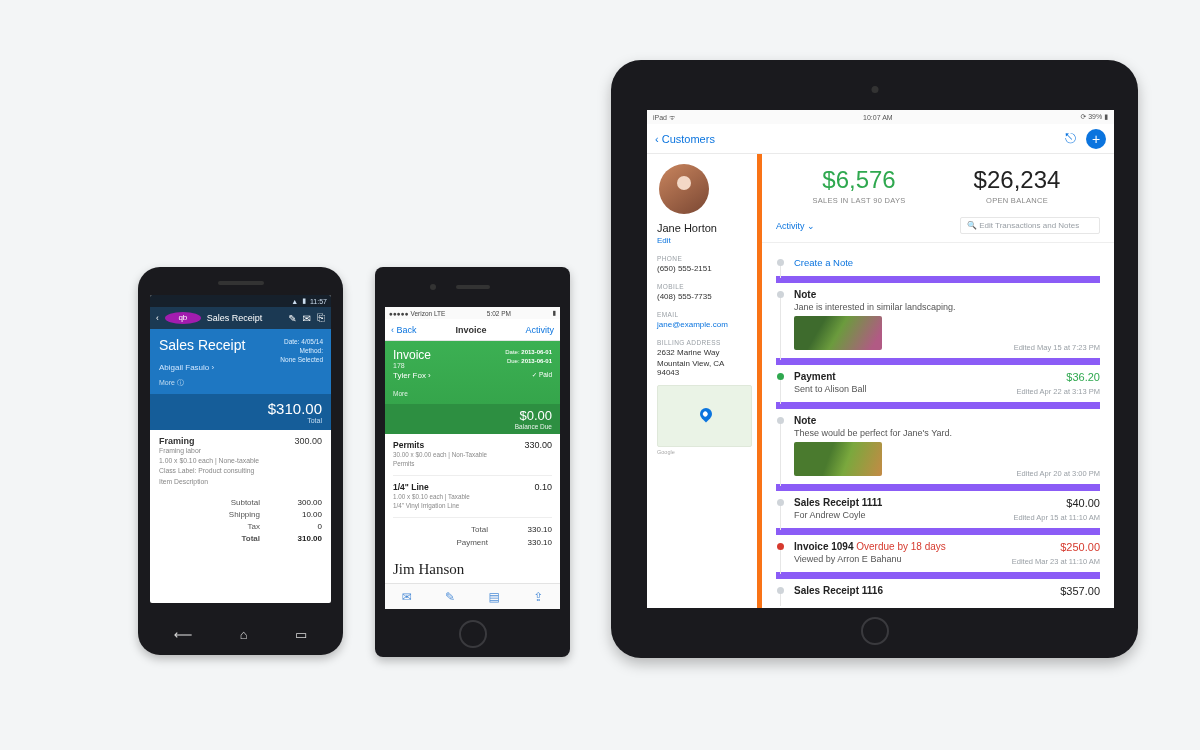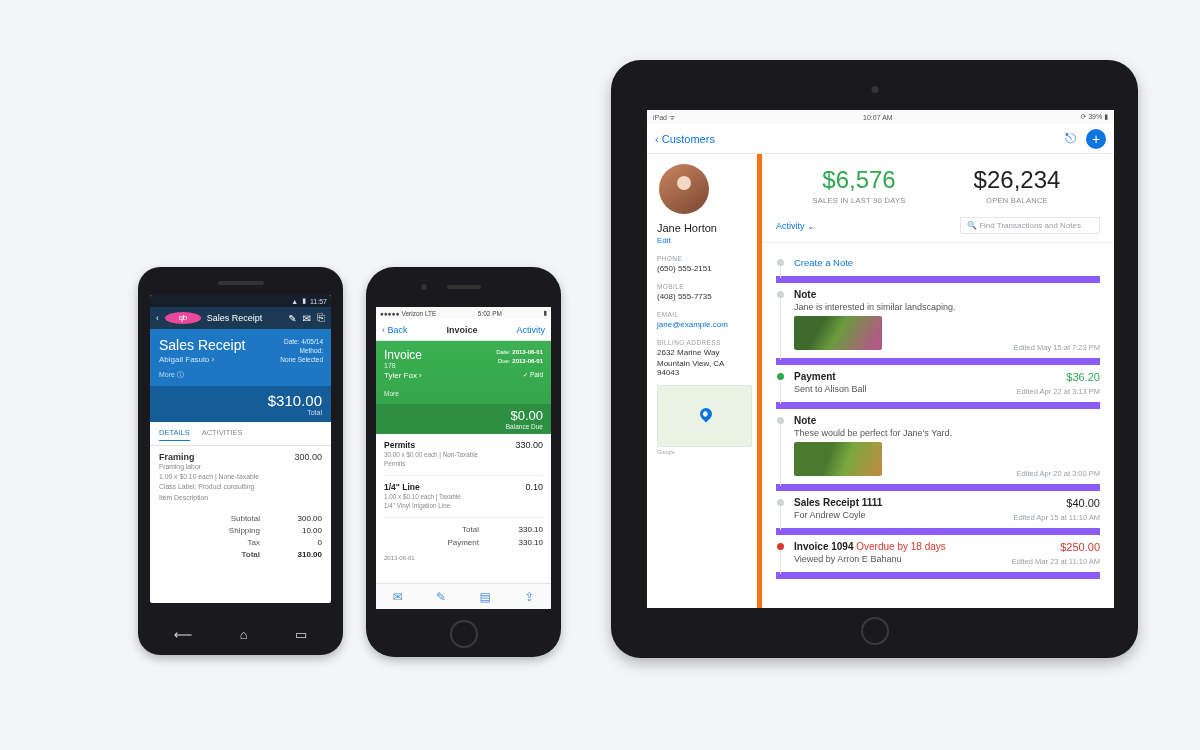--- a/index.html
+++ b/index.html
@@ -30,27 +30,27 @@
     width: 181px; height: 308px; background: #fff; border-radius: 2px; overflow: hidden;
     font-size: 8.5px;
   }
   .and-status {
     height: 12px; background: #16202b; color: #cde; display: flex; justify-content: flex-end; align-items: center;
     gap: 4px; padding: 0 4px; font-size: 7px;
   }
   .and-bar {
     height: 22px; background: #1b3953; color: #fff; display: flex; align-items: center; padding: 0 6px; gap: 6px;
   }
-  .and-bar .qb { width: 36px; height: 12px; border-radius: 50%; background: #ec4899; color:#fff; font-size:8px; text-align:center; line-height:12px;}
+  .and-bar .qb { width: 36px; height: 12px; border-radius: 50%; background: #a21caf; color:#fff; font-size:8px; text-align:center; line-height:12px;}
   .and-bar .title { font-size: 9px; flex: 1; }
   .and-bar .ic { color:#fff; font-size:10px; }
   .and-hero { background:#1e77c2; color:#fff; padding:8px 9px 6px; position:relative; }
   .and-hero .h1 { font-size:14px; font-weight:300; }
   .and-hero .meta { position:absolute; right:8px; top:8px; font-size:6.5px; text-align:right; line-height:1.4; color:#dbeeff;}
-  .and-hero .cust { font-size:8px; color:#cfe6ff; margin-top:2px;}
+  .and-hero .cust { font-size:8px; color:#cfe6ff; margin-top:10px;}
   .and-hero .more { font-size:7px; color:#c4ddf2; margin-top:6px;}
   .and-total-box { background:#155d99; color:#fff; text-align:right; padding:6px 9px; }
   .and-total-box .big { font-size:15px; font-weight:300;}
   .and-total-box .lbl { font-size:7px; color:#c4ddf2; }
   .and-tabs { display:flex; gap:12px; padding:6px 9px 4px; border-bottom:1px solid #e2e2e2; font-size:7.5px; color:#888;}
   .and-tabs .sel { color:#1e77c2; border-bottom:1.5px solid #1e77c2; padding-bottom:3px; }
   .and-line { padding:6px 9px; font-size:7.5px; color:#333;}
   .and-line .name { font-size:9px; font-weight:600;}
   .and-line .amt { float:right; font-size:9px;}
   .and-line .sub { color:#888; font-size:6.8px; line-height:1.5;}
@@ -59,23 +59,23 @@
   .and-tots .row .k { color:#555; width:50px; text-align:right;}
   .and-tots .row .v { width:38px; text-align:right;}
   .and-tots .bold { font-weight:700;}
   .android .navbar {
     position:absolute; bottom:10px; left:12px; width:181px; height:22px;
     display:flex; justify-content:space-around; align-items:center; color:#d8d8d8; font-size:13px;
   }
 
   
   .iphone {
-    position:absolute; left:366px; top:267px;
+    position:absolute; left:375px; top:267px;
     width:195px; height:390px;
-    background:#1a1a1e; border-radius:28px;
+    background:#1a1a1e; border-radius:8px;
     box-shadow:0 4px 10px rgba(0,0,0,.25);
   }
   .iphone .speaker { position:absolute; top:18px; left:50%; transform:translateX(-50%); width:34px; height:4px; background:#333; border-radius:3px;}
   .iphone .cam { position:absolute; top:17px; left:55px; width:6px; height:6px; background:#333; border-radius:50%;}
   .iphone .home { position:absolute; bottom:9px; left:50%; transform:translateX(-50%); width:28px; height:28px; border:2px solid #3a3a3e; border-radius:50%;}
   .iph-screen {
     position:absolute; left:10px; top:40px; width:175px; height:302px; background:#fff; overflow:hidden; font-size:8px;
   }
   .iph-status { height:12px; display:flex; align-items:center; justify-content:space-between; padding:0 4px; font-size:6.5px; color:#444; background:#fafafa;}
   .iph-nav { height:22px; display:flex; align-items:center; justify-content:space-between; padding:0 6px; font-size:9px; border-bottom:1px solid #e5e5e5;}
@@ -195,24 +195,20 @@
           <div><span>Date:</span> <span>4/05/14</span></div>
           <div><span>Method:</span></div>
           <div><span>None Selected</span></div>
         </div>
         <div class="more">More ⓘ</div>
       </div>
       <div class="and-total-box">
         <div class="big">$310.00</div>
         <div class="lbl">Total</div>
       </div>
-      <div class="and-tabs">
-        <span class="sel">DETAILS</span>
-        <span>ACTIVITIES</span>
-      </div>
       <div class="and-line">
         <span class="name">Framing</span>
         <span class="amt">300.00</span>
         <div class="sub">Framing labor</div>
         <div class="sub">1.00 x $0.10 each  |  None-taxable</div>
         <div class="sub">Class Label: Product consulting</div>
         <div class="sub">Item Description</div>
       </div>
       <div class="and-tots">
         <div class="row">
@@ -288,20 +284,21 @@
           <div class="row">
               <span class="k">Total</span>
               <span class="v">330.10</span>
             </div>
           <div class="row">
               <span class="k">Payment</span>
               <span class="v">330.10</span>
             </div>
         </div>
       </div>
+      <div class="iph-sig">Jim Hanson</div>
       <div class="iph-date">2013-06-01</div>
       <div class="iph-tabbar">
         <span>✉︎</span>
         <span>✎</span>
         <span>▤</span>
         <span>⇪</span>
       </div>
     </div>
     <div class="home"></div>
   </div>
@@ -345,21 +342,21 @@
               <div class="big green">$6,576</div>
               <div class="sub">SALES IN LAST 90 DAYS</div>
             </div>
             <div class="blk">
               <div class="big">$26,234</div>
               <div class="sub">OPEN BALANCE</div>
             </div>
           </div>
           <div class="ipad-filter">
             <span class="drop">Activity ⌄</span>
-            <span class="search">🔍 <span>Find Transactions and Notes</span></span>
+            <span class="search">🔍 <span>Edit Transactions and Notes</span></span>
           </div>
           <div class="feed">
             <div class="entry">
               <div class="dot"></div>
               <div class="create">Create a Note</div>
             </div>
             <div class="entry">
               <div class="dot"></div>
               <div class="ttl">Note</div>
               <div class="txt">Jane is interested in similar landscaping.</div>
@@ -387,20 +384,25 @@
               <div class="txt">For Andrew Coyle</div>
               <div class="meta">Edited Apr 15 at 11:10 AM</div>
             </div>
             <div class="entry">
               <div class="dot warn"></div>
               <div class="ttl"><span>Invoice 1094</span> <span class="red">Overdue by 18 days</span></div>
               <div class="amt red">$250.00</div>
               <div class="txt">Viewed by Arron E Bahanu</div>
               <div class="meta">Edited Mar 23 at 11:10 AM</div>
             </div>
+            <div class="entry" style="border-bottom:none">
+              <div class="dot"></div>
+              <div class="ttl">Sales Receipt 1116</div>
+              <div class="amt">$357.00</div>
+            </div>
           </div>
         </div>
       </div>
     </div>
     <div class="home"></div>
   </div>
 
 </div>
 
 </body></html>

